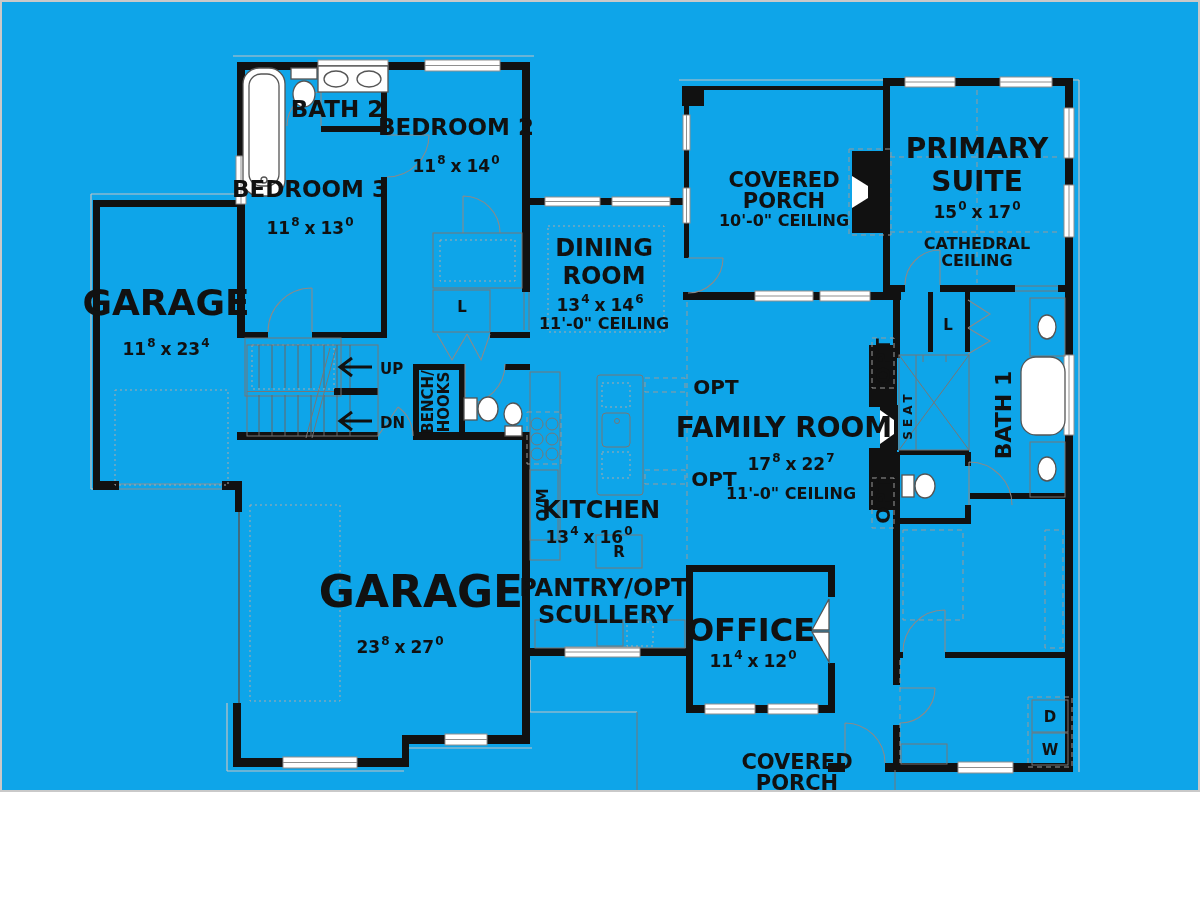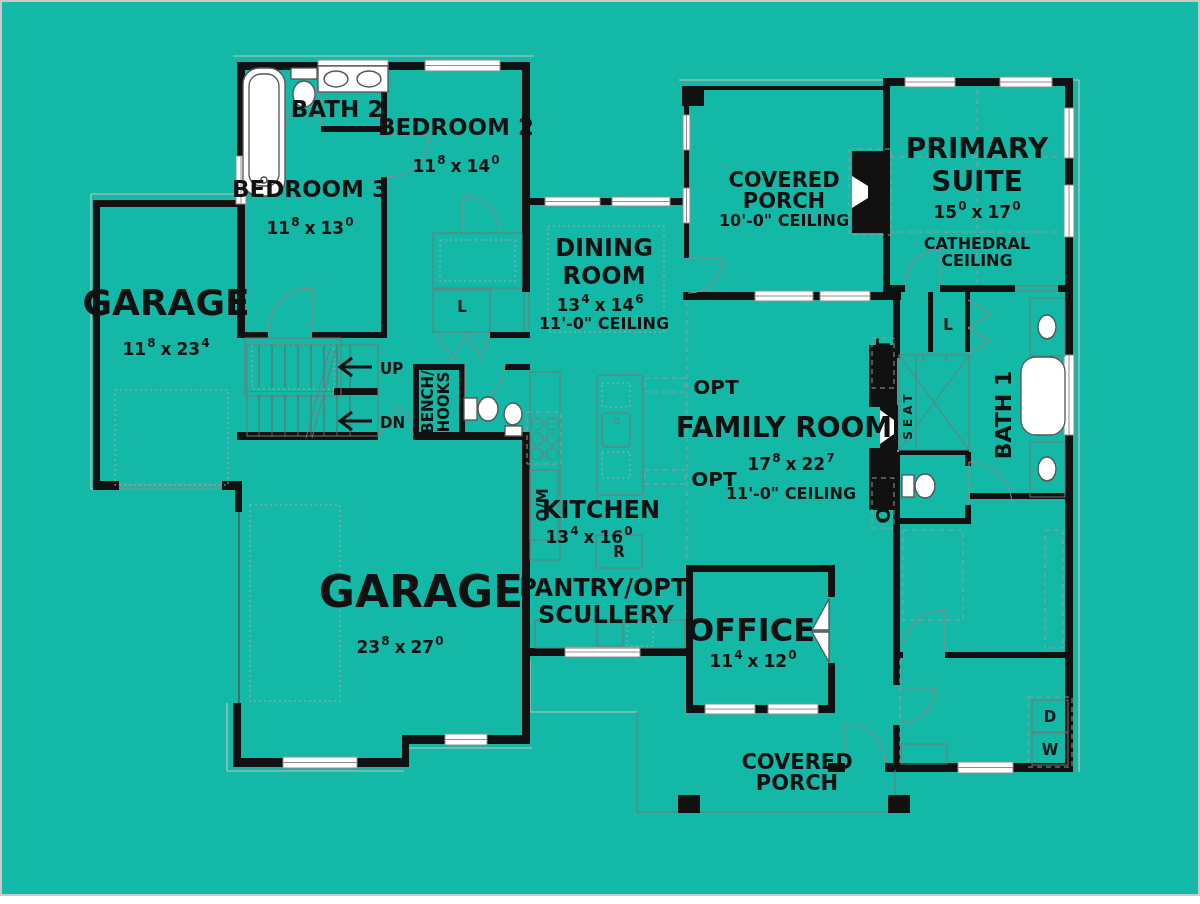--- a/index.html
+++ b/index.html
@@ -1,16 +1,16 @@
 <!DOCTYPE html>
 <html><head>
 <meta charset="utf-8">
 <style>
   html,body{margin:0;padding:0;background:#ffffff;}
-  .canvas{position:relative;width:1200px;height:896px;background:#14b8a6;overflow:hidden;
+  .canvas{position:relative;width:1200px;height:792px;background:#0ea5e9;overflow:hidden;
           font-family:"DejaVu Sans","Liberation Sans",sans-serif;}
   .frame{position:absolute;inset:0;border:2px solid #c9c9c9;pointer-events:none;}
   svg{position:absolute;left:0;top:0;}
   
   .wall{fill:#111111;stroke:none;}
   .thin{stroke:#555555;stroke-width:1.4;fill:none;}
   .thin2{stroke:#777777;stroke-width:1;fill:none;}
   .fx{stroke:#555555;stroke-width:1.3;fill:#ffffff;}
   .door{stroke:#8a8a8a;stroke-width:1.1;fill:none;}
   .win{fill:#ffffff;stroke:#8f8f8f;stroke-width:1;}

